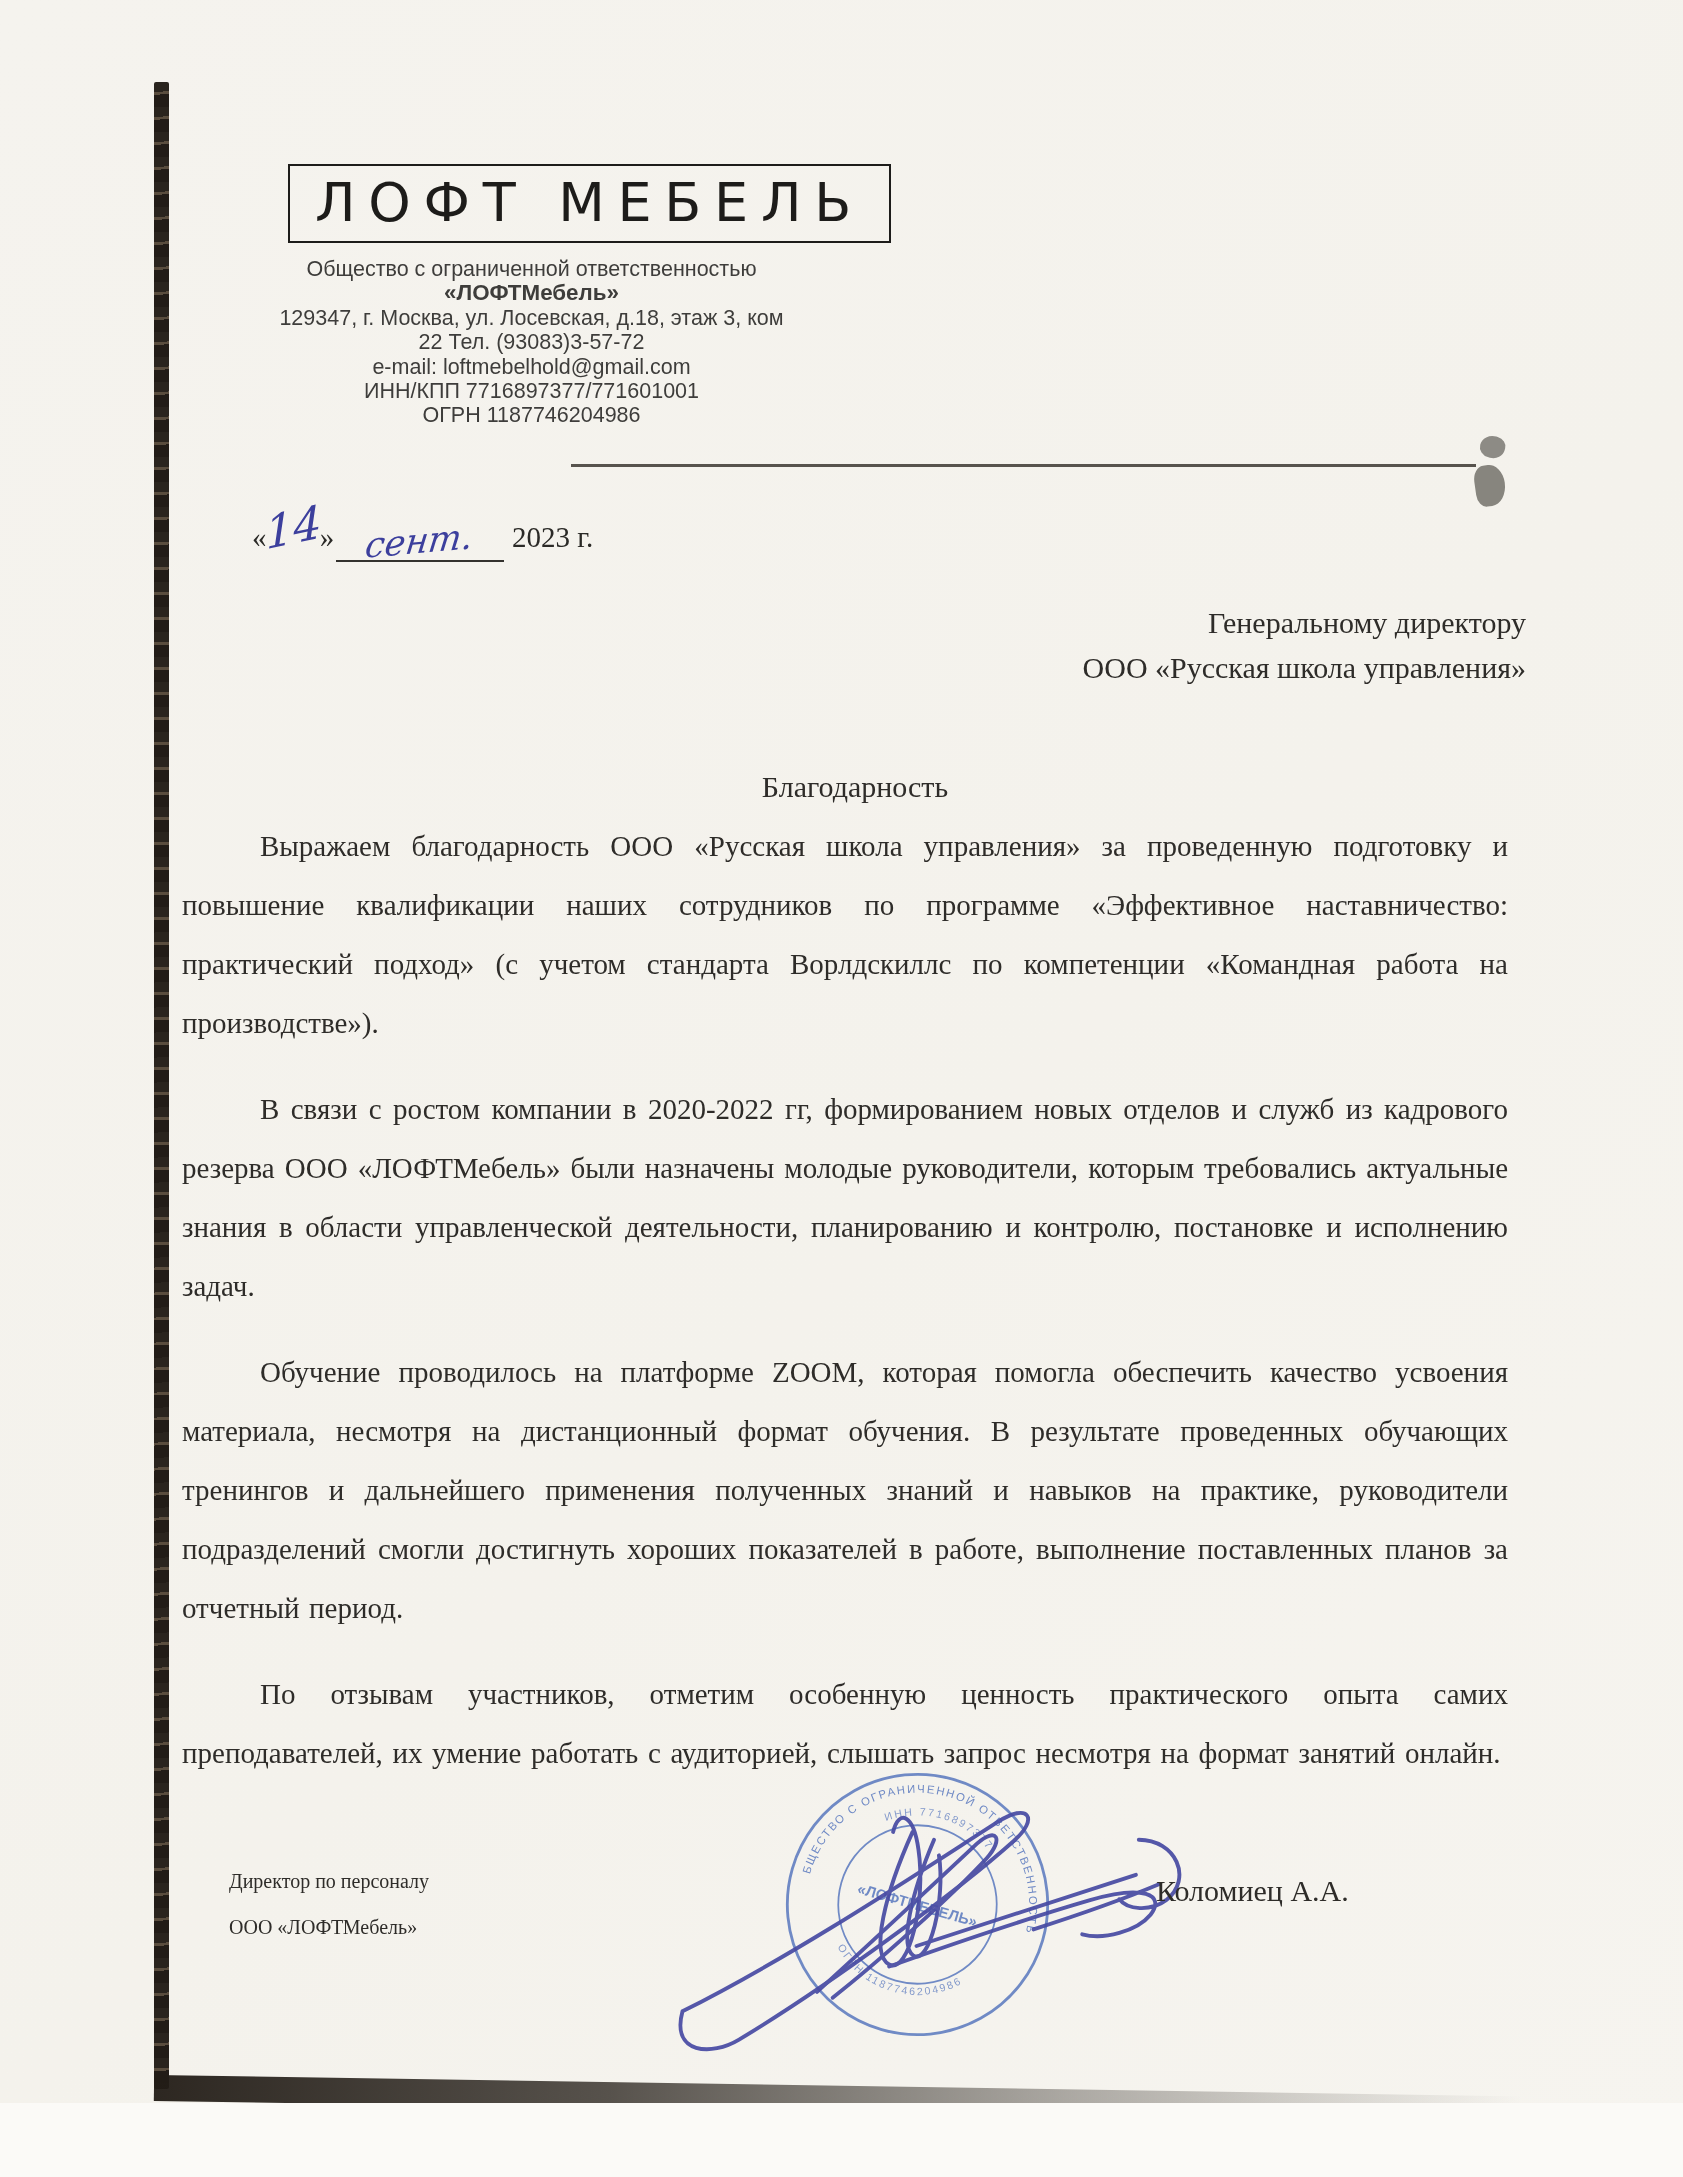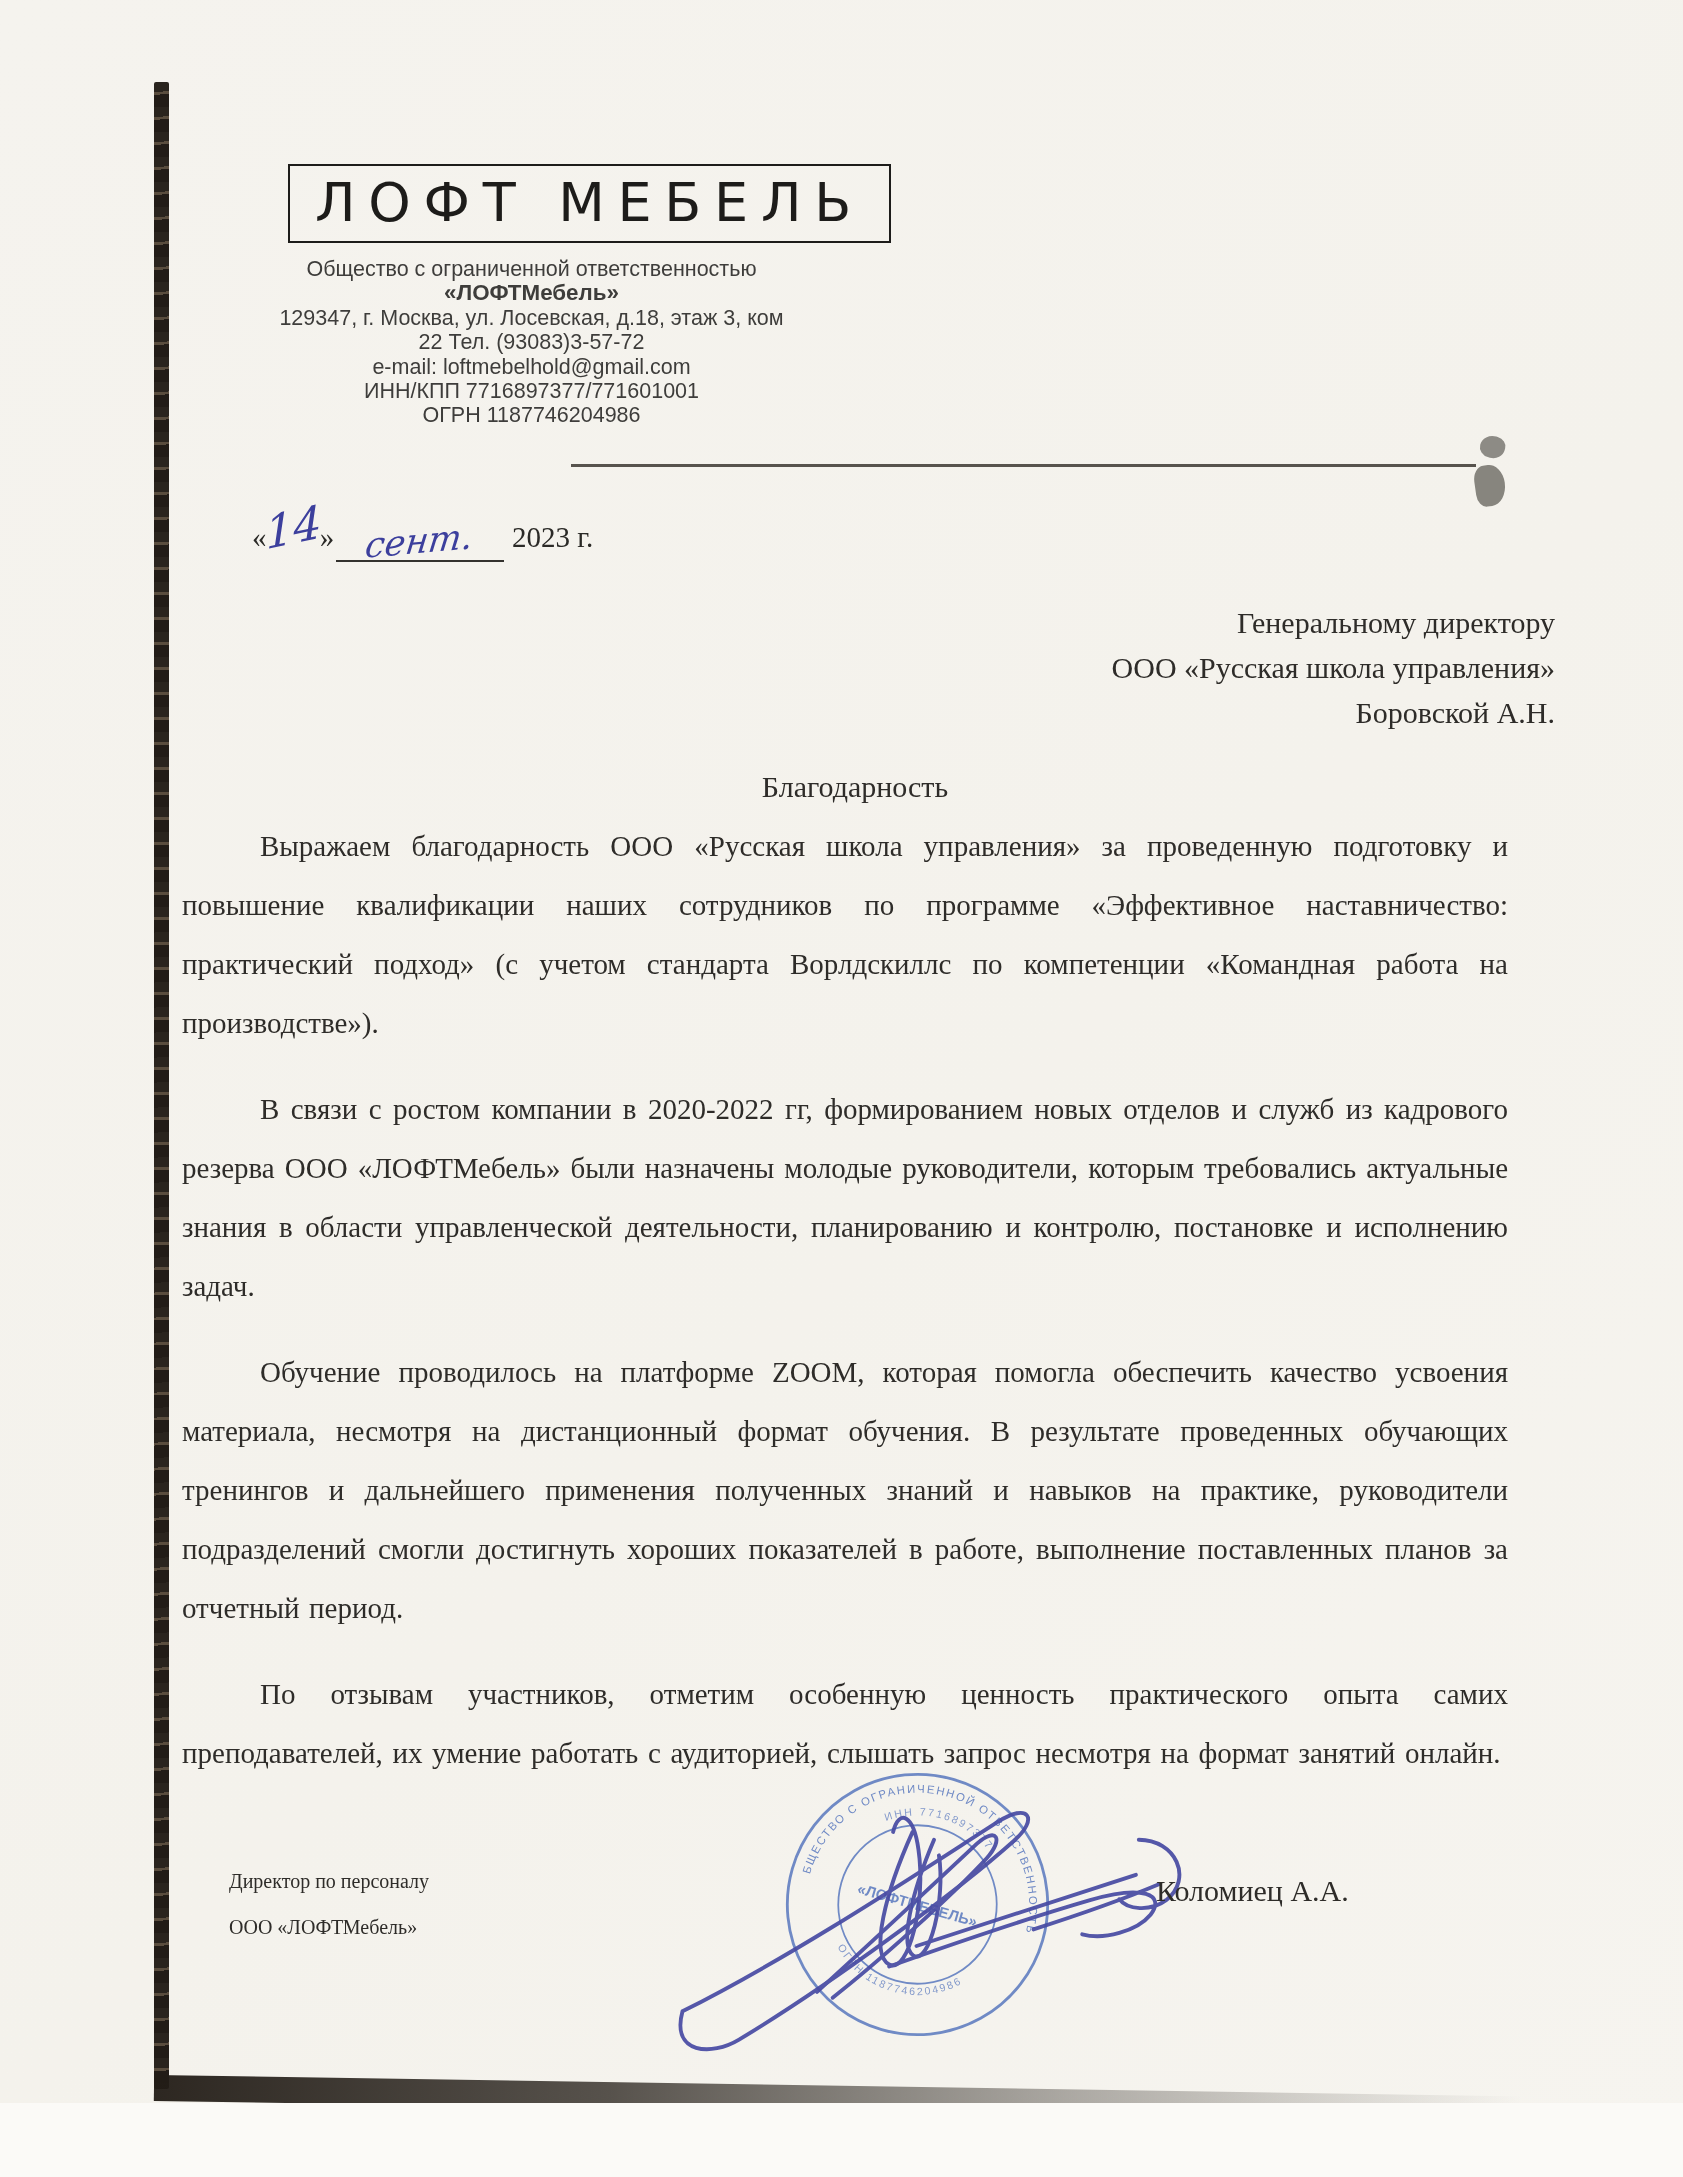--- a/index.html
+++ b/index.html
@@ -42,21 +42,21 @@
   .date-row{position:absolute;left:252px;top:505px;font-size:29px;white-space:nowrap;}
   .typed{color:#2b2a27;}
   .hand{font-style:italic;color:#3c3f9d;font-family:"DejaVu Serif",serif;display:inline-block;}
   .hand.day{font-size:45px;transform:rotate(-12deg) skewX(-10deg) translateY(-3.9px);margin:0 -2px;}
   .month-slot{
     display:inline-block;width:168px;margin:0 7.8px 0 2px;text-align:center;
     border-bottom:2.9px solid #34322e;height:45px;vertical-align:baseline;
   }
   .hand.month{font-size:35px;transform:rotate(-5deg) skewX(-12deg) translateY(5.9px);}
   
-  .recipient{position:absolute;left:923px;top:600px;width:632px;text-align:right;font-size:30px;line-height:45px;}
+  .recipient{position:absolute;left:894px;top:600px;width:632px;text-align:right;font-size:30px;line-height:45px;}
   .title{position:absolute;left:192px;top:770px;width:1326px;text-align:center;font-size:30px;}
   .letter-body{position:absolute;left:182px;top:817px;width:1326px;}
   .para{
     margin:0 0 27px 0;font-size:29px;line-height:59px;text-align:justify;
     text-indent:78px;word-spacing:2.4px;
   }
   
   .sign-left{position:absolute;left:229px;top:1858px;font-size:20px;line-height:46px;}
   .sign-name{position:absolute;left:1156px;top:1874px;font-size:30px;}
   .stamp{position:absolute;left:776px;top:1763px;width:283px;height:283px;}
@@ -87,21 +87,20 @@
     <div class="lh-line">ОГРН 1187746204986</div>
   </div>
 
   <div class="date-row">
     <span class="typed">«</span><span class="hand day">14</span><span class="typed">»</span><span class="month-slot"><span class="hand month">сент.</span></span><span class="typed year">2023 г.</span>
   </div>
 
   <div class="recipient">
     <div>Генеральному директору</div>
     <div>ООО «Русская школа управления»</div>
-    <div>Боровской А.Н.</div>
   </div>
 
   <div class="title">Благодарность</div>
 
   <div class="letter-body">
     <p class="para">Выражаем благодарность ООО «Русская школа управления» за проведенную подготовку и повышение квалификации наших сотрудников по программе «Эффективное наставничество: практический подход» (с учетом стандарта Ворлдскиллс по компетенции «Командная работа на производстве»).</p>
     <p class="para">В связи с ростом компании в 2020-2022 гг, формированием новых отделов и служб из кадрового резерва ООО «ЛОФТМебель» были назначены молодые руководители, которым требовались актуальные знания в области управленческой деятельности, планированию и контролю, постановке и исполнению задач.</p>
     <p class="para">Обучение проводилось на платформе ZOOM, которая помогла обеспечить качество усвоения материала, несмотря на дистанционный формат обучения. В результате проведенных обучающих тренингов и дальнейшего применения полученных знаний и навыков на практике, руководители подразделений смогли достигнуть хороших показателей в работе, выполнение поставленных планов за отчетный период.</p>
     <p class="para">По отзывам участников, отметим особенную ценность практического опыта самих преподавателей, их умение работать с аудиторией, слышать запрос несмотря на формат занятий онлайн.</p>
   </div>

